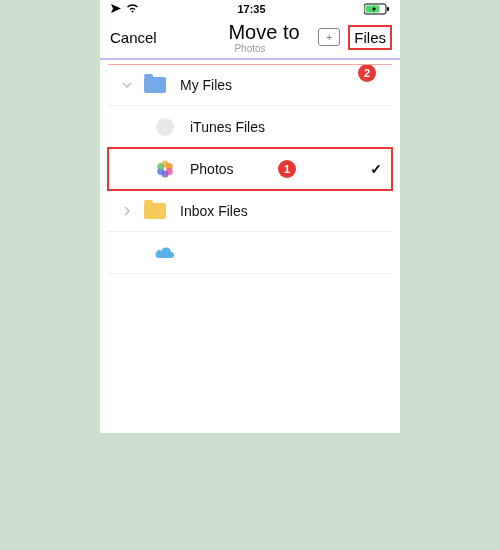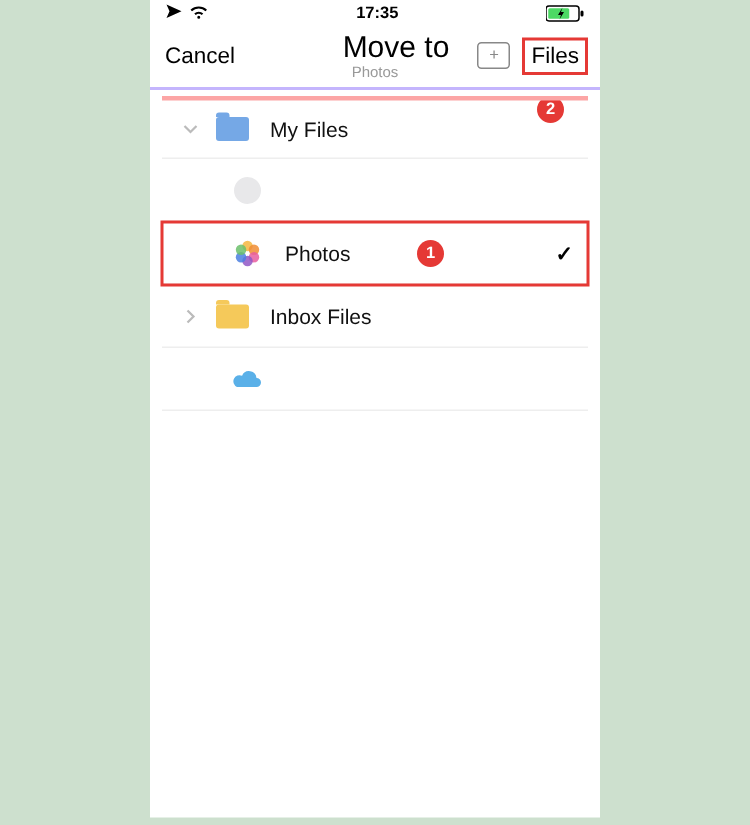--- a/index.html
+++ b/index.html
@@ -7,21 +7,21 @@
       background: #cde0ce;
       font-family: -apple-system, 'Helvetica Neue', sans-serif;
       display: flex;
       justify-content: center;
       align-items: flex-start;
       min-height: 550px;
       font-size: 14px;
     }
     .phone {
       width: 300px;
-      height: 545px;
+      height: 433px;
       background: #fff;
       position: relative;
       overflow: hidden;
     }
     .statusbar {
       display: flex;
       justify-content: space-between;
       align-items: center;
       padding: 3px 10px;
       height: 18px;
@@ -95,21 +95,21 @@
     .marker-2 { top: 64px; right: 24px; }
     .list { padding: 0 8px; }
     .row {
       display: flex;
       align-items: center;
       height: 42px;
       border-bottom: 1px solid #eee;
       padding: 0 6px;
       position: relative;
     }
-    .row:first-child { border-top: 3px solid #fca5a5; margin-top: 4px; }
+    .row:first-child { border-top: 1px solid #fca5a5; margin-top: 4px; }
     .disc {
       width: 14px;
       color: #bbb;
       display: flex;
       justify-content: center;
       font-size: 11px;
     }
     .indent-0 { padding-left: 12px; }
     .indent-1 { padding-left: 46px; }
     .icon {
@@ -226,20 +226,21 @@
       <span class="icon">
           <div class="folder-blue"></div>
         </span>
       <span class="label">My Files</span>
     </div>
 
     <div class="row indent-1">
       <span class="icon">
           <div class="itunes-ico"></div>
         </span>
+      <span class="label">iTunes Files</span>
     </div>
 
     <div class="row indent-1 photos-highlight">
       <span class="icon">
         <svg width="20" height="20" viewBox="0 0 20 20">
           <circle cx="10" cy="5" r="3.5" fill="#f4b63f" opacity="0.85"></circle>
           <circle cx="14.3" cy="7.5" r="3.5" fill="#f08d34" opacity="0.85"></circle>
           <circle cx="14.3" cy="12.5" r="3.5" fill="#e85d9f" opacity="0.85"></circle>
           <circle cx="10" cy="15" r="3.5" fill="#9057c6" opacity="0.85"></circle>
           <circle cx="5.7" cy="12.5" r="3.5" fill="#4a7fe0" opacity="0.85"></circle>

